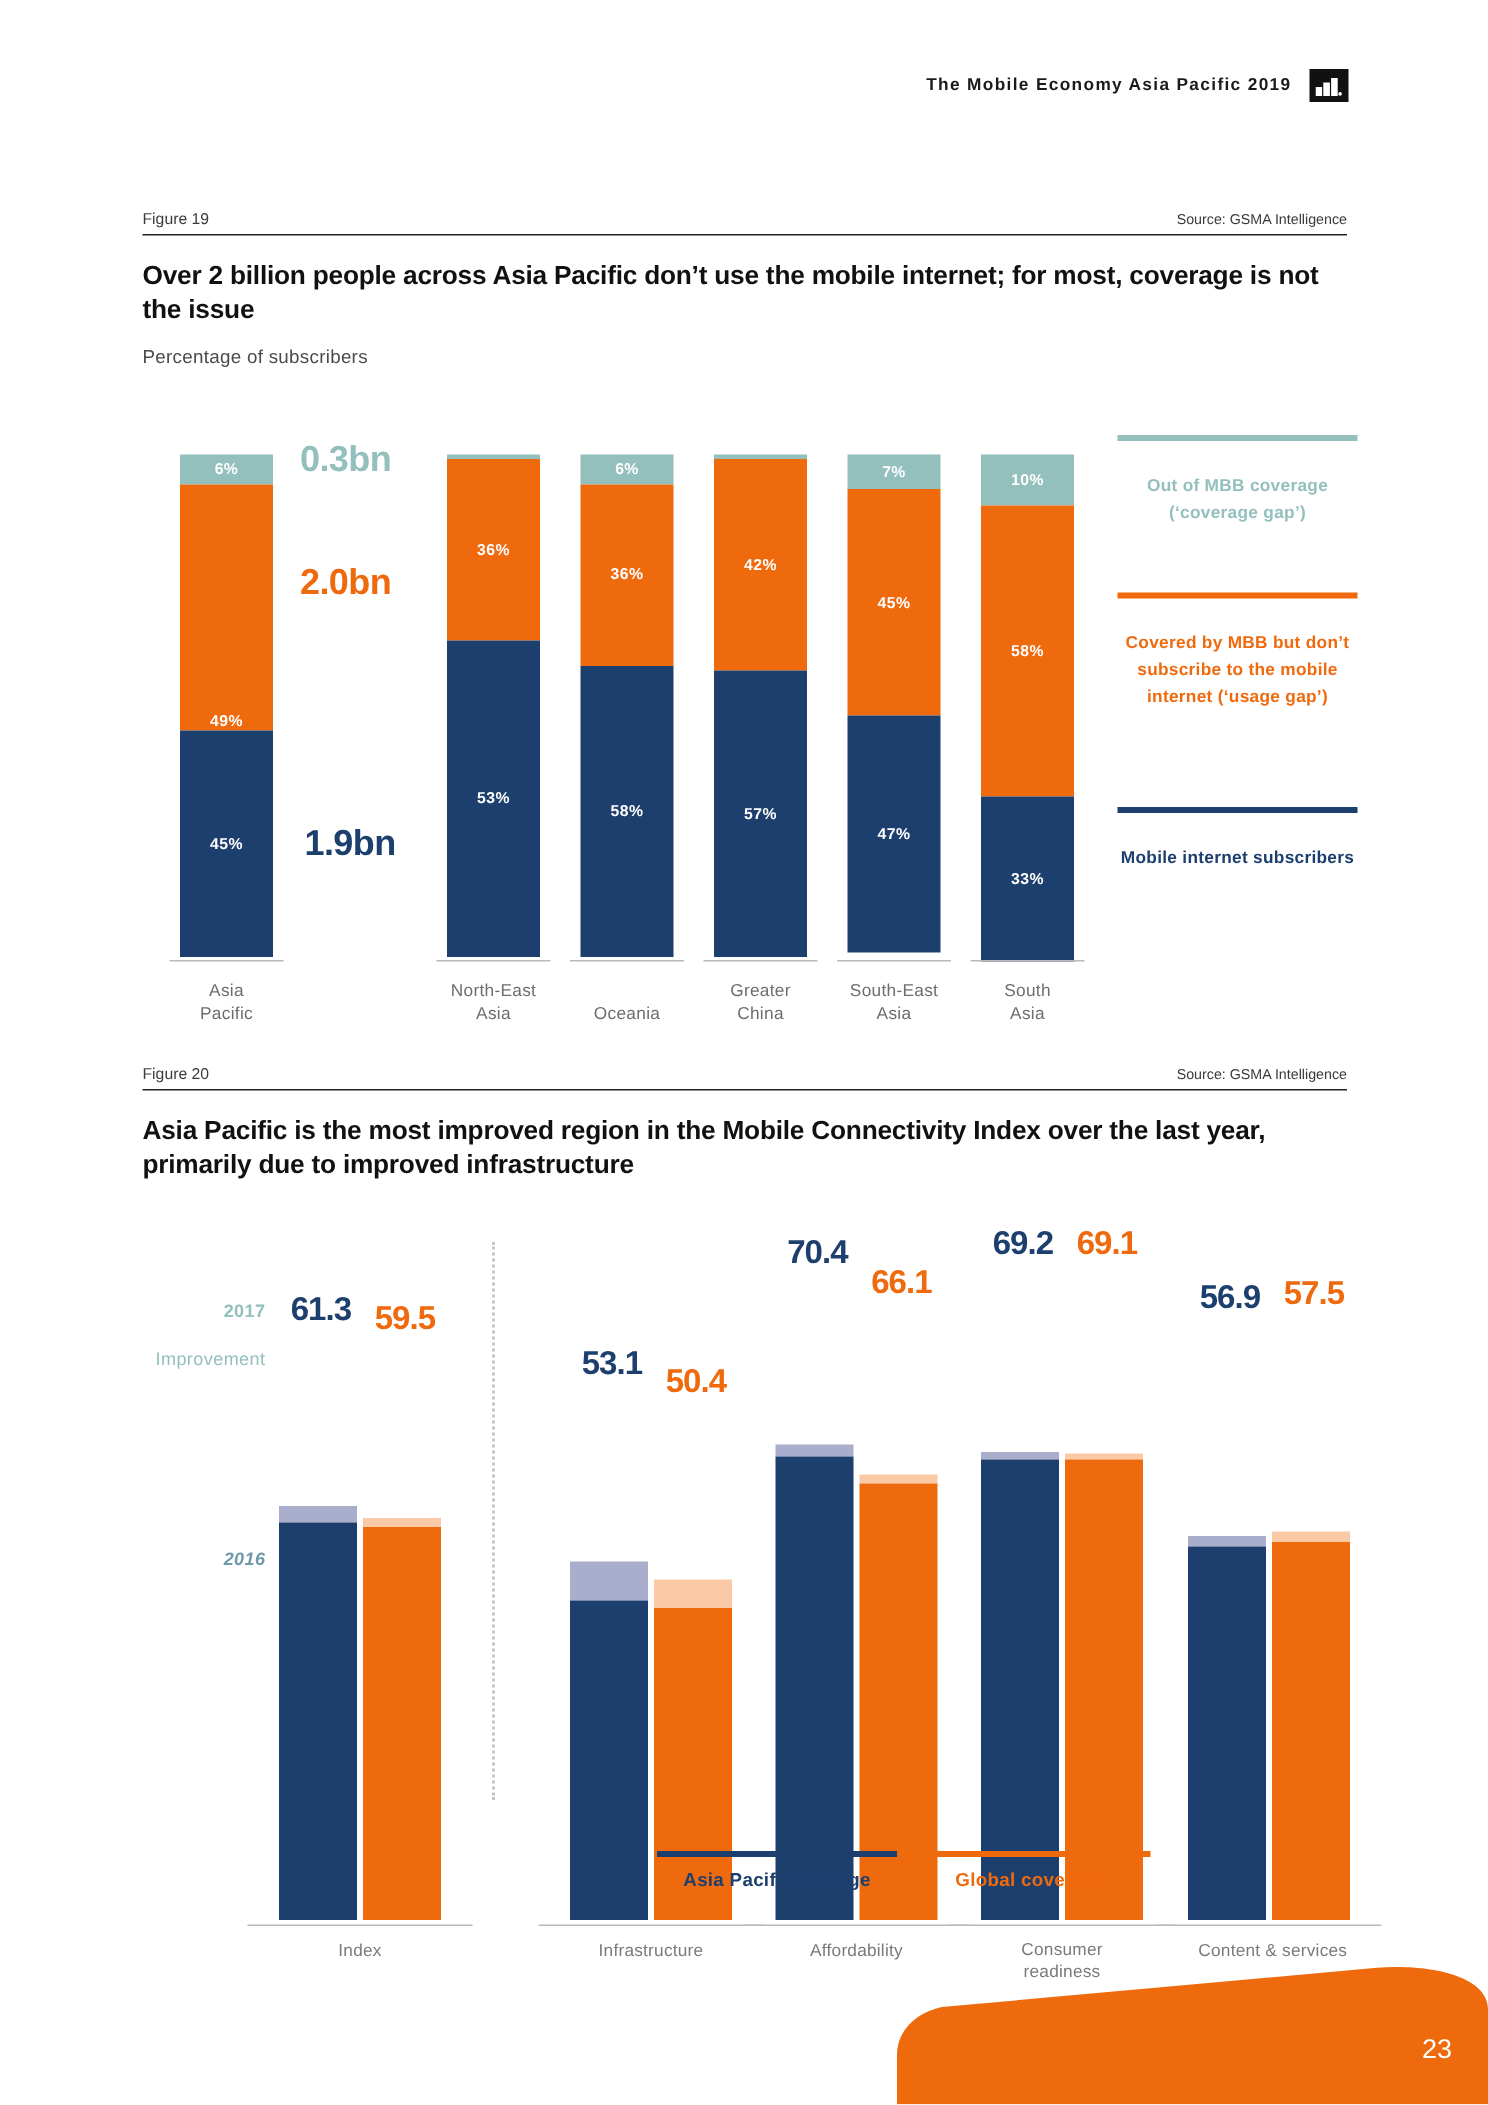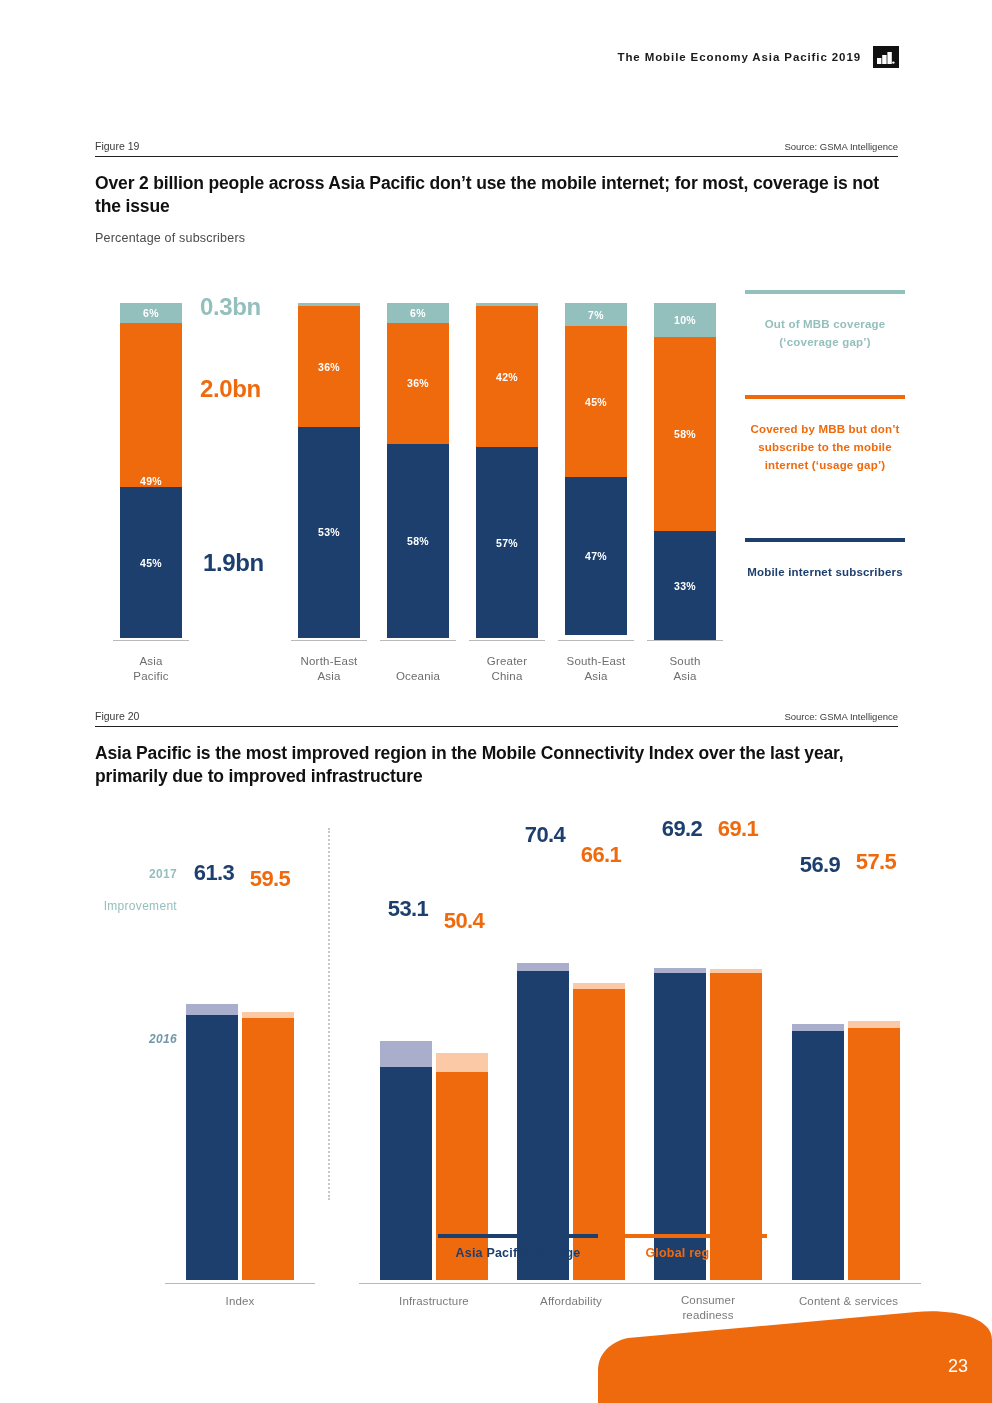--- a/index.html
+++ b/index.html
@@ -284,21 +284,21 @@
   </div>
   <div class="g20tick" style="left:676px;bottom:-4px;width:150px;"></div>
   <div class="g20lab" style="left:666px;bottom:-30px;width:175px;">Content &amp; services</div>
 
   <div class="lgd20 ap" style="left:343px;top:414px;width:160px;">
     <div class="bar"></div>
     <div class="txt">Asia Pacific average</div>
   </div>
   <div class="lgd20 gl" style="left:512px;top:414px;width:160px;">
     <div class="bar"></div>
-    <div class="txt">Global region</div>
+    <div class="txt">Global coverage</div>
   </div>
 </div>
 
 <div class="footer">
   <svg width="394" height="93" viewBox="0 0 394 93">
     <path d="M0,93 L0,60 C0,44 12,32 30,28 L318,2 C352,-1 394,6 394,30 L394,93 Z" fill="#ef6a0d"></path>
   </svg>
   <div class="foot-num">23</div>
 </div>
 

